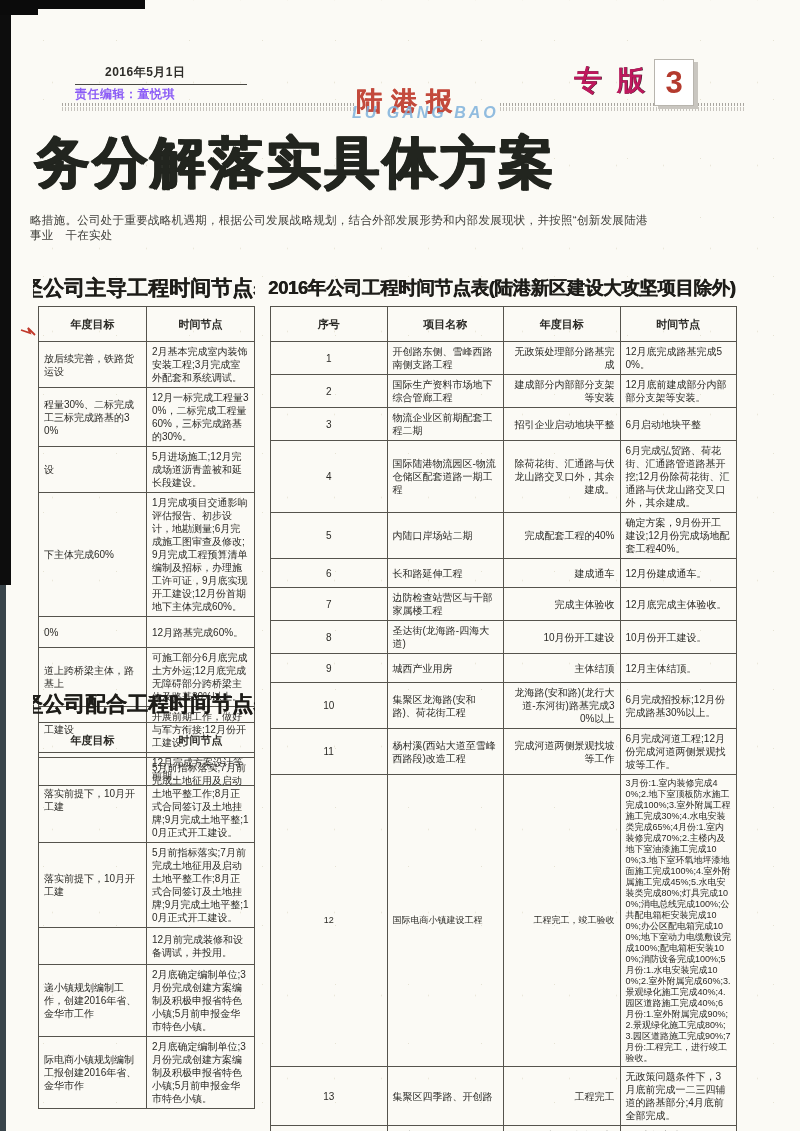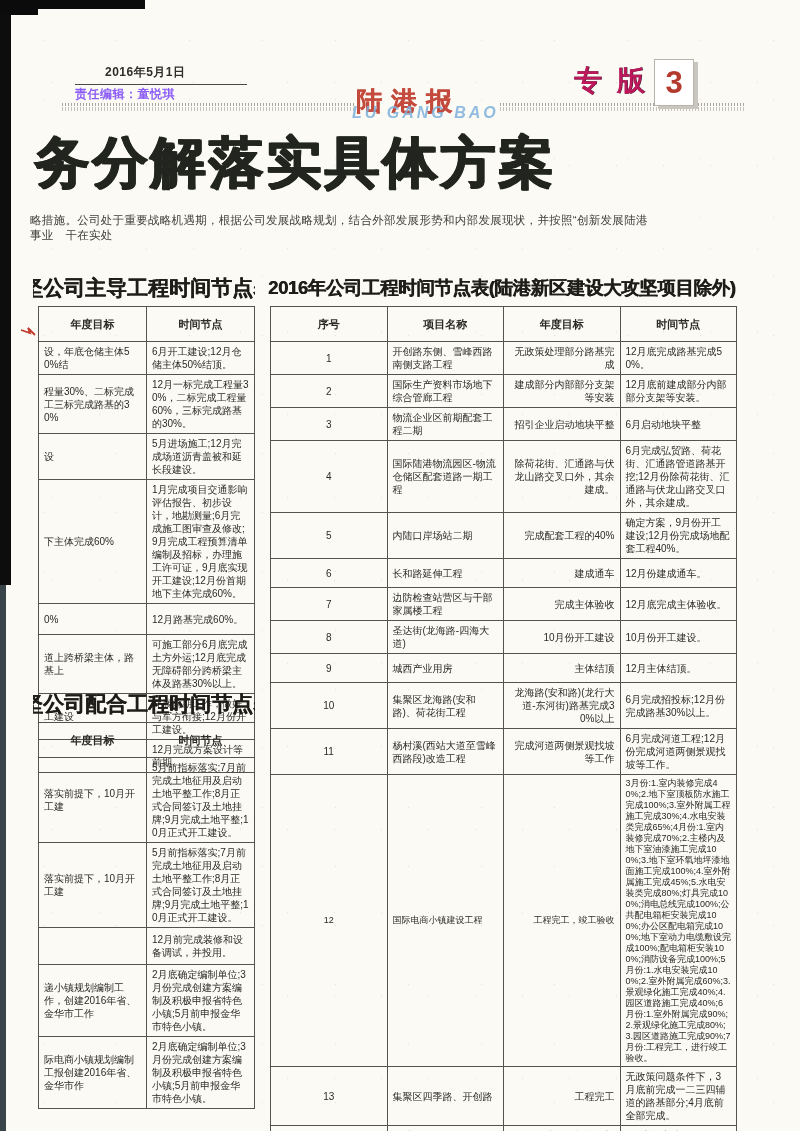--- a/index.html
+++ b/index.html
@@ -120,22 +120,22 @@
 </div>
 <table class="tbl" id="tbl-lead">
     <thead>
       <tr>
         <th>年度目标</th>
         <th>时间节点</th>
       </tr>
     </thead>
     <tbody>
       <tr>
-        <td>设，年底仓储主体50%结</td>
-        <td>6月开工建设;12月仓储主体50%结顶。</td>
+        <td>放后续完善，铁路货运设</td>
+        <td>2月基本完成室内装饰安装工程;3月完成室外配套和系统调试。</td>
       </tr>
       <tr>
         <td>程量30%、二标完成工三标完成路基的30%</td>
         <td>12月一标完成工程量30%，二标完成工程量60%，三标完成路基的30%。</td>
       </tr>
       <tr>
         <td>设</td>
         <td>5月进场施工;12月完成场道沥青盖被和延长段建设。</td>
       </tr>
       <tr>

